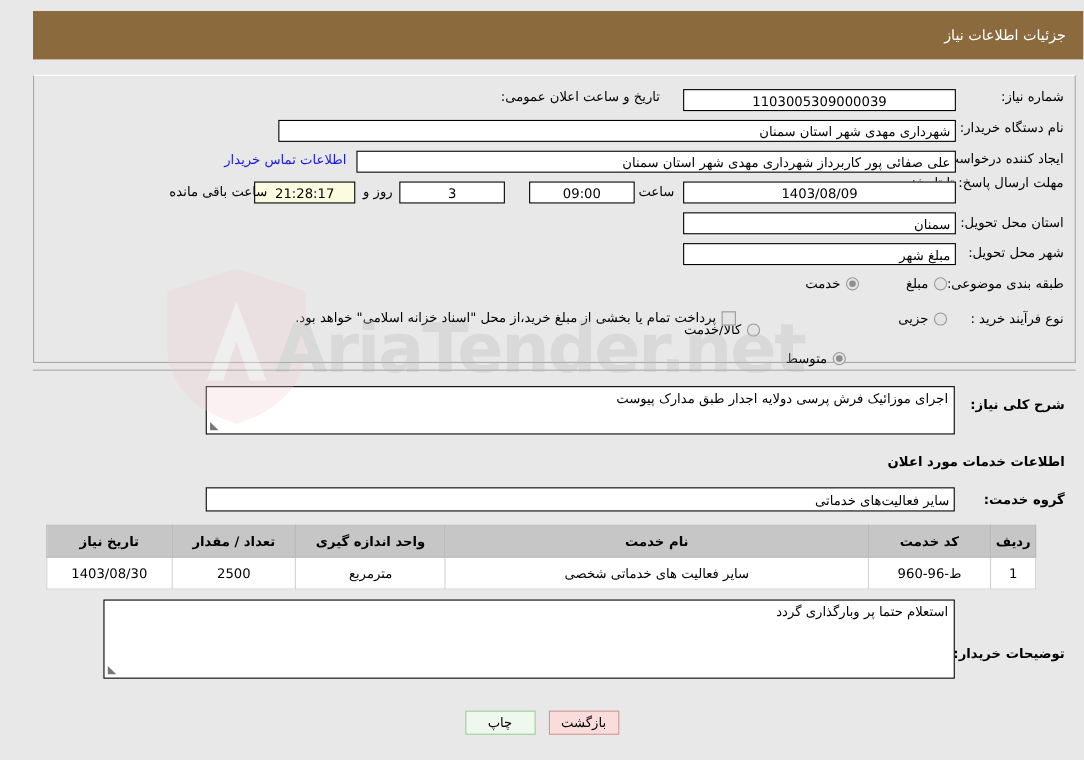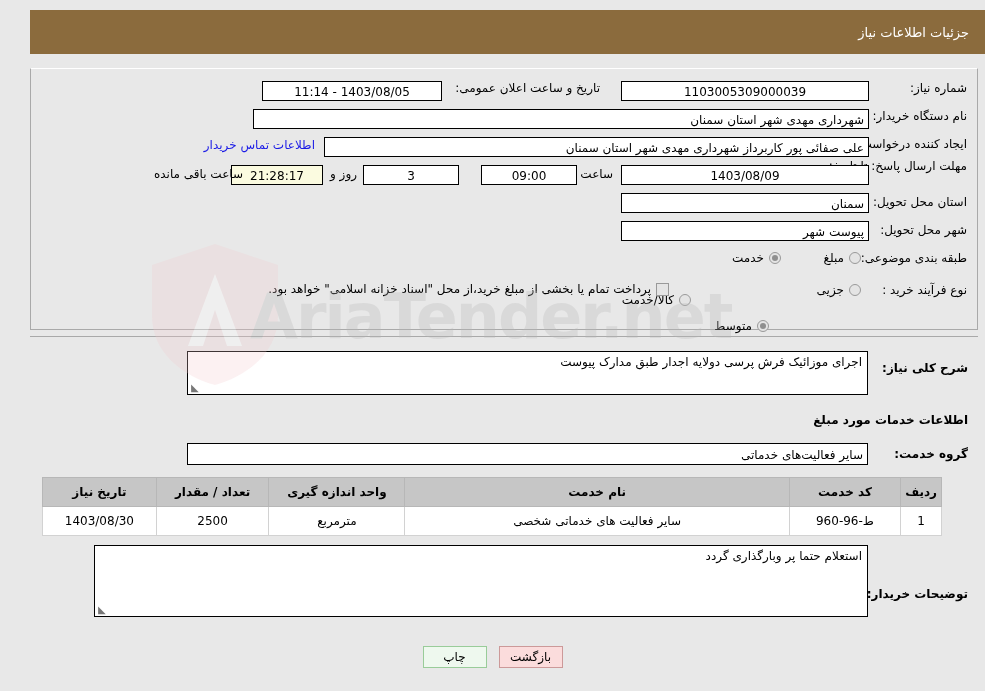--- a/index.html
+++ b/index.html
@@ -135,21 +135,20 @@
 <div class="panel">
 
   <div class="row" style="right:10px;top:12px;">
     <span class="lbl">شماره نیاز:</span>
   </div>
   <div class="fld" style="position:absolute;right:108px;top:12px;width:248px;">1103005309000039</div>
 
   <div class="row" style="right:377px;top:12px;">
     <span class="lbl">تاریخ و ساعت اعلان عمومی:</span>
   </div>
-  <div class="fld" style="position:absolute;right:535px;top:12px;width:180px;">1403/08/05 - 11:14</div>
 
   <div class="row" style="right:10px;top:40px;">
     <span class="lbl">نام دستگاه خریدار:</span>
   </div>
   <div class="fld right" style="position:absolute;right:108px;top:40px;width:616px;">شهرداری مهدی شهر استان سمنان</div>
 
   <div class="row" style="right:10px;top:68px;">
     <span class="lbl">ایجاد کننده درخواست:</span>
   </div>
   <div class="fld right" style="position:absolute;right:108px;top:68px;width:545px;">علی صفائی پور کاربرداز شهرداری مهدی شهر استان سمنان</div>
@@ -167,21 +166,21 @@
   <span class="lbl" style="position:absolute;right:734px;top:98px;">ساعت باقی مانده</span>
 
   <div class="row" style="right:10px;top:126px;">
     <span class="lbl">استان محل تحویل:</span>
   </div>
   <div class="fld right" style="position:absolute;right:108px;top:124px;width:248px;">سمنان</div>
 
   <div class="row" style="right:10px;top:154px;">
     <span class="lbl">شهر محل تحویل:</span>
   </div>
-  <div class="fld right" style="position:absolute;right:108px;top:152px;width:248px;">پیوست شهر</div>
+  <div class="fld right" style="position:absolute;right:108px;top:152px;width:248px;">مبلغ شهر</div>
 
   <div class="row" style="right:10px;top:182px;">
     <span class="lbl">طبقه بندی موضوعی:</span>
   </div>
   <div class="radio-group" style="position:absolute;right:116px;top:182px;">
     <span class="radio"></span>
     <span class="rl">مبلغ</span>
   </div>
   <div class="radio-group" style="position:absolute;right:196px;top:182px;">
     <span class="radio on"></span>
@@ -210,21 +209,21 @@
 </div>
 
 <div class="panel2">
 
   <span class="lbl lbl-bold" style="position:absolute;right:10px;top:24px;">شرح کلی نیاز:</span>
   <div class="ta" style="position:absolute;right:110px;top:14px;width:681px;height:44px;">
     <span>اجرای موزائیک فرش پرسی دولایه اجدار طبق مدارک پیوست</span>
     <span class="grip">◢</span>
   </div>
 
-  <span class="lbl lbl-bold" style="position:absolute;right:10px;top:76px;">اطلاعات خدمات مورد مبلغ</span>
+  <span class="lbl lbl-bold" style="position:absolute;right:10px;top:76px;">اطلاعات خدمات مورد اعلان</span>
 
   <span class="lbl lbl-bold" style="position:absolute;right:10px;top:110px;">گروه خدمت:</span>
   <div class="fld right" style="position:absolute;right:110px;top:106px;width:681px;height:22px;line-height:22px;">سایر فعالیت‌های خدماتی</div>
 
   <span class="lbl lbl-bold" style="position:absolute;right:10px;top:250px;">توضیحات خریدار:</span>
   <div class="ta" style="position:absolute;right:110px;top:208px;width:774px;height:72px;">
     <span>استعلام حتما پر وبارگذاری گردد</span>
     <span class="grip">◢</span>
   </div>
 </div>

